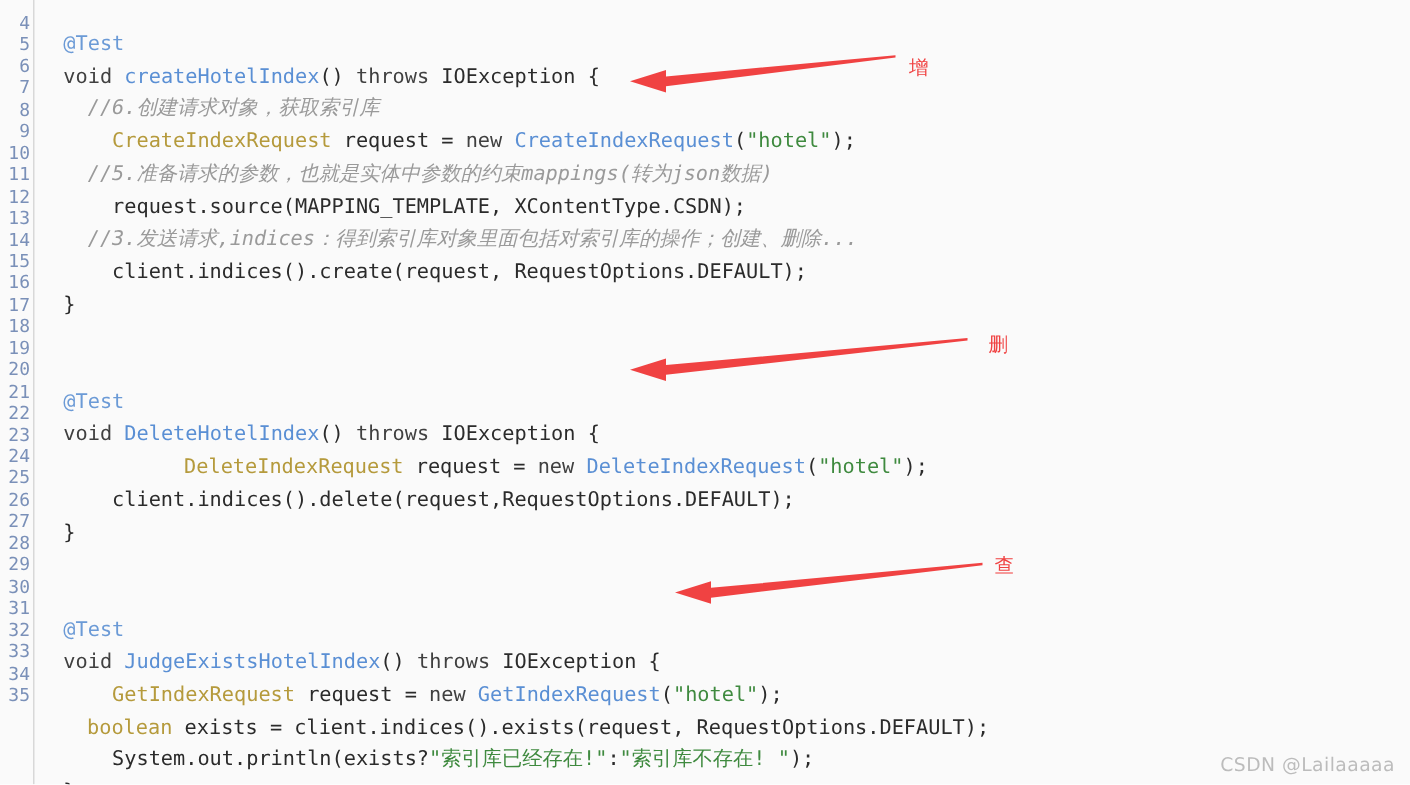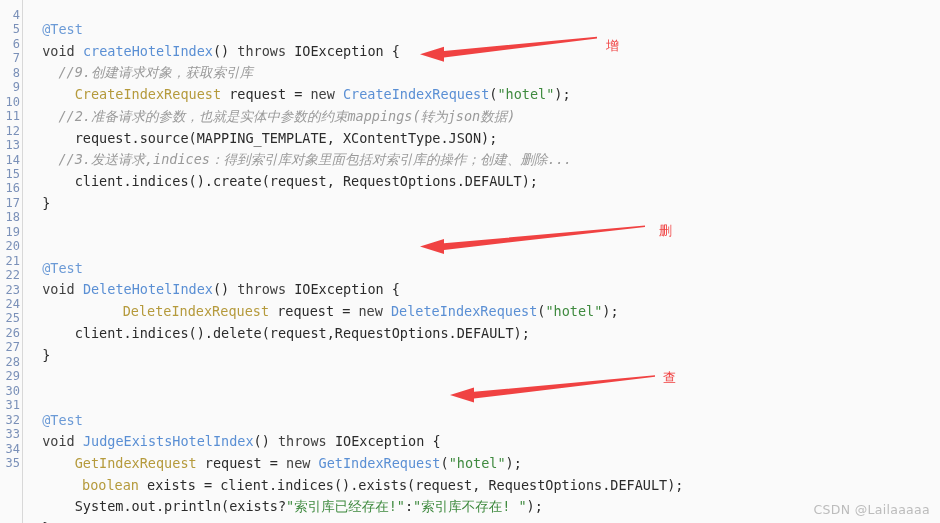--- a/index.html
+++ b/index.html
@@ -133,40 +133,40 @@
       <div class="gutter-num" style="top: 398.15px;">31</div>
       <div class="gutter-num" style="top: 412.6px;">32</div>
       <div class="gutter-num" style="top: 427.05px;">33</div>
       <div class="gutter-num" style="top: 441.5px;">34</div>
       <div class="gutter-num" style="top: 455.95px;">35</div>
     </div>
 
   <div class="code-area">
       <div class="code-line" style="top: 22px; left: 18.24px;"><span class="t-ann">@Test</span></div>
       <div class="code-line" style="top: 43.7px; left: 18.24px;"><span class="t-kw">void</span><span class="t-plain"> </span><span class="t-method">createHotelIndex</span><span class="t-plain">() </span><span class="t-kw">throws</span><span class="t-plain"> IOException {</span></div>
-      <div class="code-line" style="top: 65.4px; left: 34.48px;"><span class="t-cmt">//9.创建请求对象，获取索引库</span></div>
+      <div class="code-line" style="top: 65.4px; left: 34.48px;"><span class="t-cmt">//6.创建请求对象，获取索引库</span></div>
       <div class="code-line" style="top: 87.1px; left: 50.72px;"><span class="t-classdec">CreateIndexRequest</span><span class="t-plain"> request = </span><span class="t-kw">new</span><span class="t-plain"> </span><span class="t-ctor">CreateIndexRequest</span><span class="t-plain">(</span><span class="t-str">"hotel"</span><span class="t-plain">);</span></div>
-      <div class="code-line" style="top: 108.8px; left: 34.48px;"><span class="t-cmt">//2.准备请求的参数，也就是实体中参数的约束mappings(转为json数据)</span></div>
-      <div class="code-line" style="top: 130.5px; left: 50.72px;"><span class="t-plain">request.source(MAPPING_TEMPLATE, XContentType.JSON);</span></div>
+      <div class="code-line" style="top: 108.8px; left: 34.48px;"><span class="t-cmt">//5.准备请求的参数，也就是实体中参数的约束mappings(转为json数据)</span></div>
+      <div class="code-line" style="top: 130.5px; left: 50.72px;"><span class="t-plain">request.source(MAPPING_TEMPLATE, XContentType.CSDN);</span></div>
       <div class="code-line" style="top: 152.2px; left: 34.48px;"><span class="t-cmt">//3.发送请求,indices：得到索引库对象里面包括对索引库的操作；创建、删除...</span></div>
       <div class="code-line" style="top: 173.9px; left: 50.72px;"><span class="t-plain">client.indices().create(request, RequestOptions.DEFAULT);</span></div>
       <div class="code-line" style="top: 195.6px; left: 18.24px;"><span class="t-plain">}</span></div>
       <div class="code-line" style="top: 217.3px; left: 2px;"></div>
       <div class="code-line" style="top: 239px; left: 2px;"></div>
       <div class="code-line" style="top: 260.7px; left: 18.24px;"><span class="t-ann">@Test</span></div>
       <div class="code-line" style="top: 282.4px; left: 18.24px;"><span class="t-kw">void</span><span class="t-plain"> </span><span class="t-method">DeleteHotelIndex</span><span class="t-plain">() </span><span class="t-kw">throws</span><span class="t-plain"> IOException {</span></div>
       <div class="code-line" style="top: 304.1px; left: 50.72px; margin-left: 48px;"><span class="t-classdec">DeleteIndexRequest</span><span class="t-plain"> request = </span><span class="t-kw">new</span><span class="t-plain"> </span><span class="t-ctor">DeleteIndexRequest</span><span class="t-plain">(</span><span class="t-str">"hotel"</span><span class="t-plain">);</span></div>
       <div class="code-line" style="top: 325.8px; left: 50.72px;"><span class="t-plain">client.indices().delete(request,RequestOptions.DEFAULT);</span></div>
       <div class="code-line" style="top: 347.5px; left: 18.24px;"><span class="t-plain">}</span></div>
       <div class="code-line" style="top: 369.2px; left: 2px;"></div>
       <div class="code-line" style="top: 390.9px; left: 2px;"></div>
       <div class="code-line" style="top: 412.6px; left: 18.24px;"><span class="t-ann">@Test</span></div>
       <div class="code-line" style="top: 434.3px; left: 18.24px;"><span class="t-kw">void</span><span class="t-plain"> </span><span class="t-method">JudgeExistsHotelIndex</span><span class="t-plain">() </span><span class="t-kw">throws</span><span class="t-plain"> IOException {</span></div>
       <div class="code-line" style="top: 456px; left: 50.72px;"><span class="t-classdec">GetIndexRequest</span><span class="t-plain"> request = </span><span class="t-kw">new</span><span class="t-plain"> </span><span class="t-ctor">GetIndexRequest</span><span class="t-plain">(</span><span class="t-str">"hotel"</span><span class="t-plain">);</span></div>
-      <div class="code-line" style="top: 477.7px; left: 58px;"><span class="t-prim">boolean</span><span class="t-plain"> exists = client.indices().exists(request, RequestOptions.DEFAULT);</span></div>
+      <div class="code-line" style="top: 477.7px; left: 34px;"><span class="t-prim">boolean</span><span class="t-plain"> exists = client.indices().exists(request, RequestOptions.DEFAULT);</span></div>
       <div class="code-line" style="top: 499.4px; left: 50.72px;"><span class="t-plain">System.out.println(exists?</span><span class="t-str">"索引库已经存在!"</span><span class="t-plain">:</span><span class="t-str">"索引库不存在! "</span><span class="t-plain">);</span></div>
       <div class="code-line" style="top: 521.1px; left: 18.24px;"><span class="t-plain">}</span></div>
     </div>
 
   <div id="anno-layer">
       <svg class="arrow" width="180" height="28" viewBox="0 0 180 28" style="left: 418px; top: 34px;">
         <path d="M 2,20.16 L 26,12.66 L 26,16.96 L 179,2.8000000000000003 L 179,4.4 L 26,23.56 L 26,27.66 Z" fill="#f04242"></path>
       </svg>
       <div class="anno-label" style="left: 606px; top: 39px; color: rgb(240, 66, 66);">增</div>
       <svg class="arrow" width="228" height="34" viewBox="0 0 228 34" style="left: 418px; top: 222px;">

